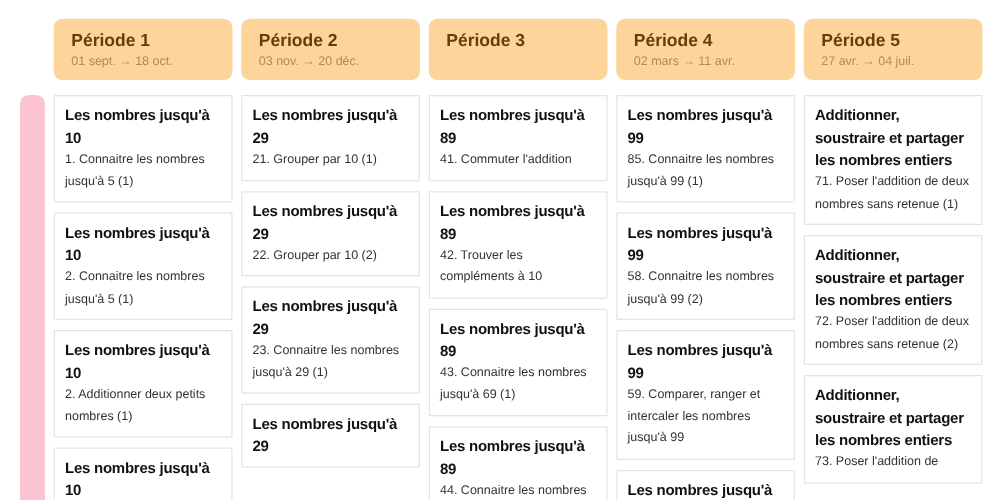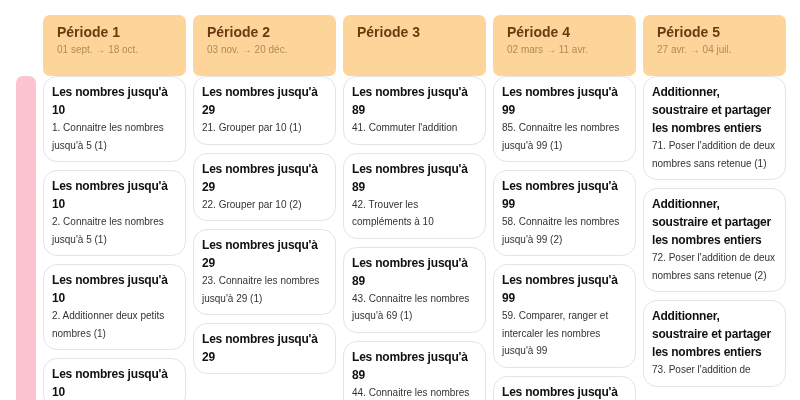--- a/index.html
+++ b/index.html
@@ -1,35 +1,35 @@
 <!DOCTYPE html>
 <html><head>
   <meta charset="utf-8">
   <style>
     * { box-sizing: border-box; margin: 0; padding: 0; }
     html, body { width: 800px; height: 400px; overflow: hidden; background: #ffffff; }
     body { font-family: "Liberation Sans", "DejaVu Sans", sans-serif; color: #111; position: relative; }
 
     .header-row { position: absolute; top: 15px; left: 43px; display: flex; gap: 7px; }
     .period-header {
-      width: 143px; height: 61px; background: #fdd59a; border-radius: 7px;
+      width: 143px; height: 49px; background: #fdd59a; border-radius: 7px;
       padding: 8px 14px 0 14px;
     }
     .period-title { font-size: 14px; font-weight: bold; color: #6b3a0f; line-height: 18px; }
     .period-dates { font-size: 10px; color: #b08a5a; line-height: 14px; margin-top: 2px; }
 
     .pink-bar {
       position: absolute; left: 16px; top: 76px; width: 20px; height: 340px;
       background: #fcc4d0; border-radius: 7px 7px 0 0;
     }
 
     .columns { position: absolute; top: 76px; left: 43px; display: flex; gap: 7px; align-items: flex-start; }
     .column { width: 143px; display: flex; flex-direction: column; gap: 8px; }
     .card {
-      background: #ffffff; border: 1px solid #e3e3ea; border-radius: 14px;
+      background: #ffffff; border: 1px solid #e3e3ea; border-radius: 1px;
       padding: 6px 8px 7px 8px; cursor: pointer;
     }
     .card-title { font-size: 12px; font-weight: bold; color: #111; line-height: 18px; letter-spacing: -0.2px; }
     .card-lesson { font-size: 10px; color: #333; line-height: 17.5px; }
   </style>
 </head>
 <body>
 
 <div class="header-row">
   <div class="period-header">

